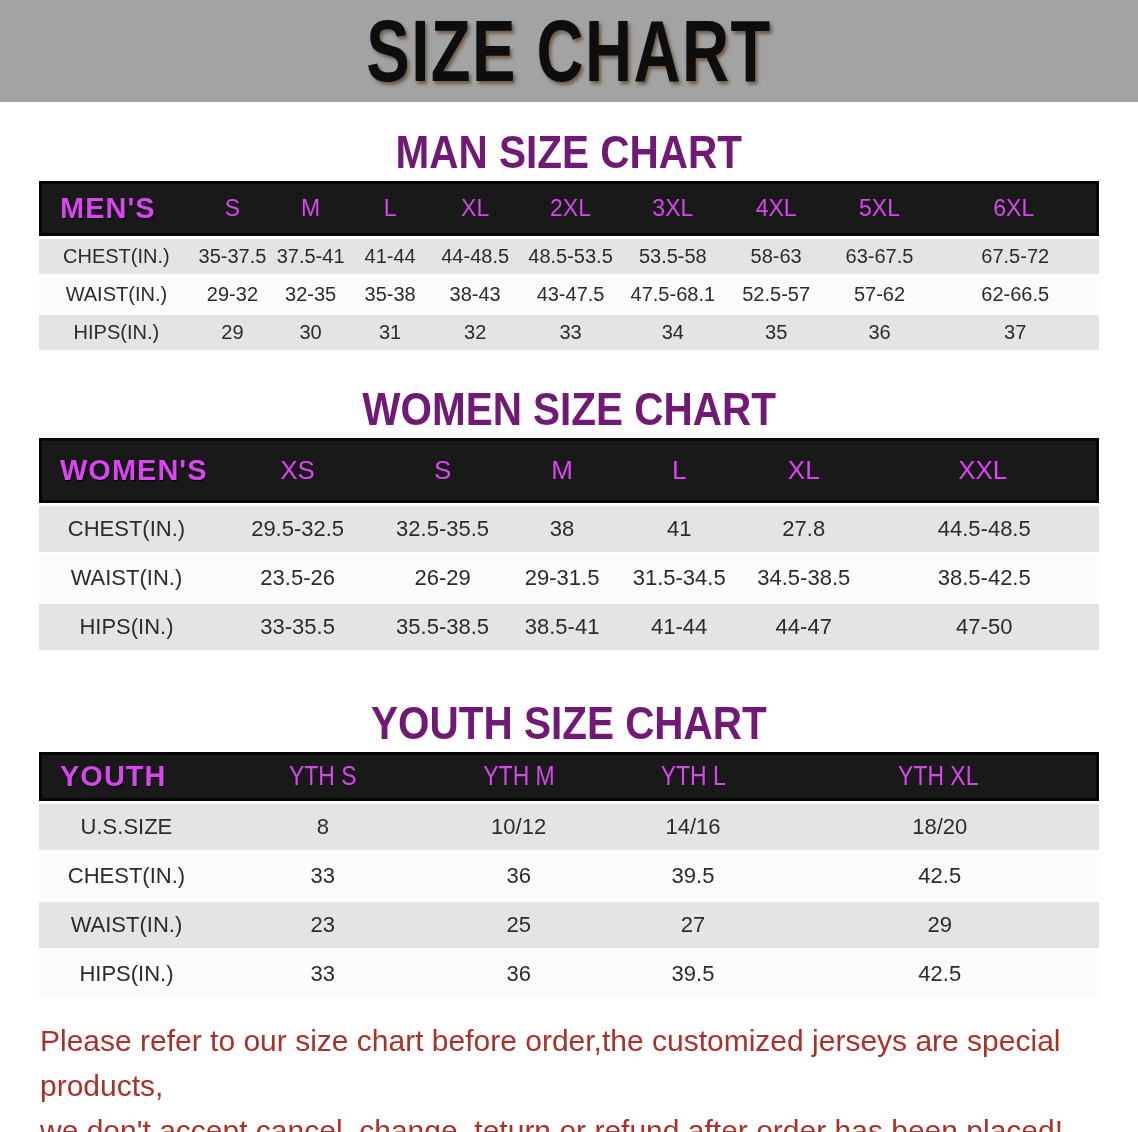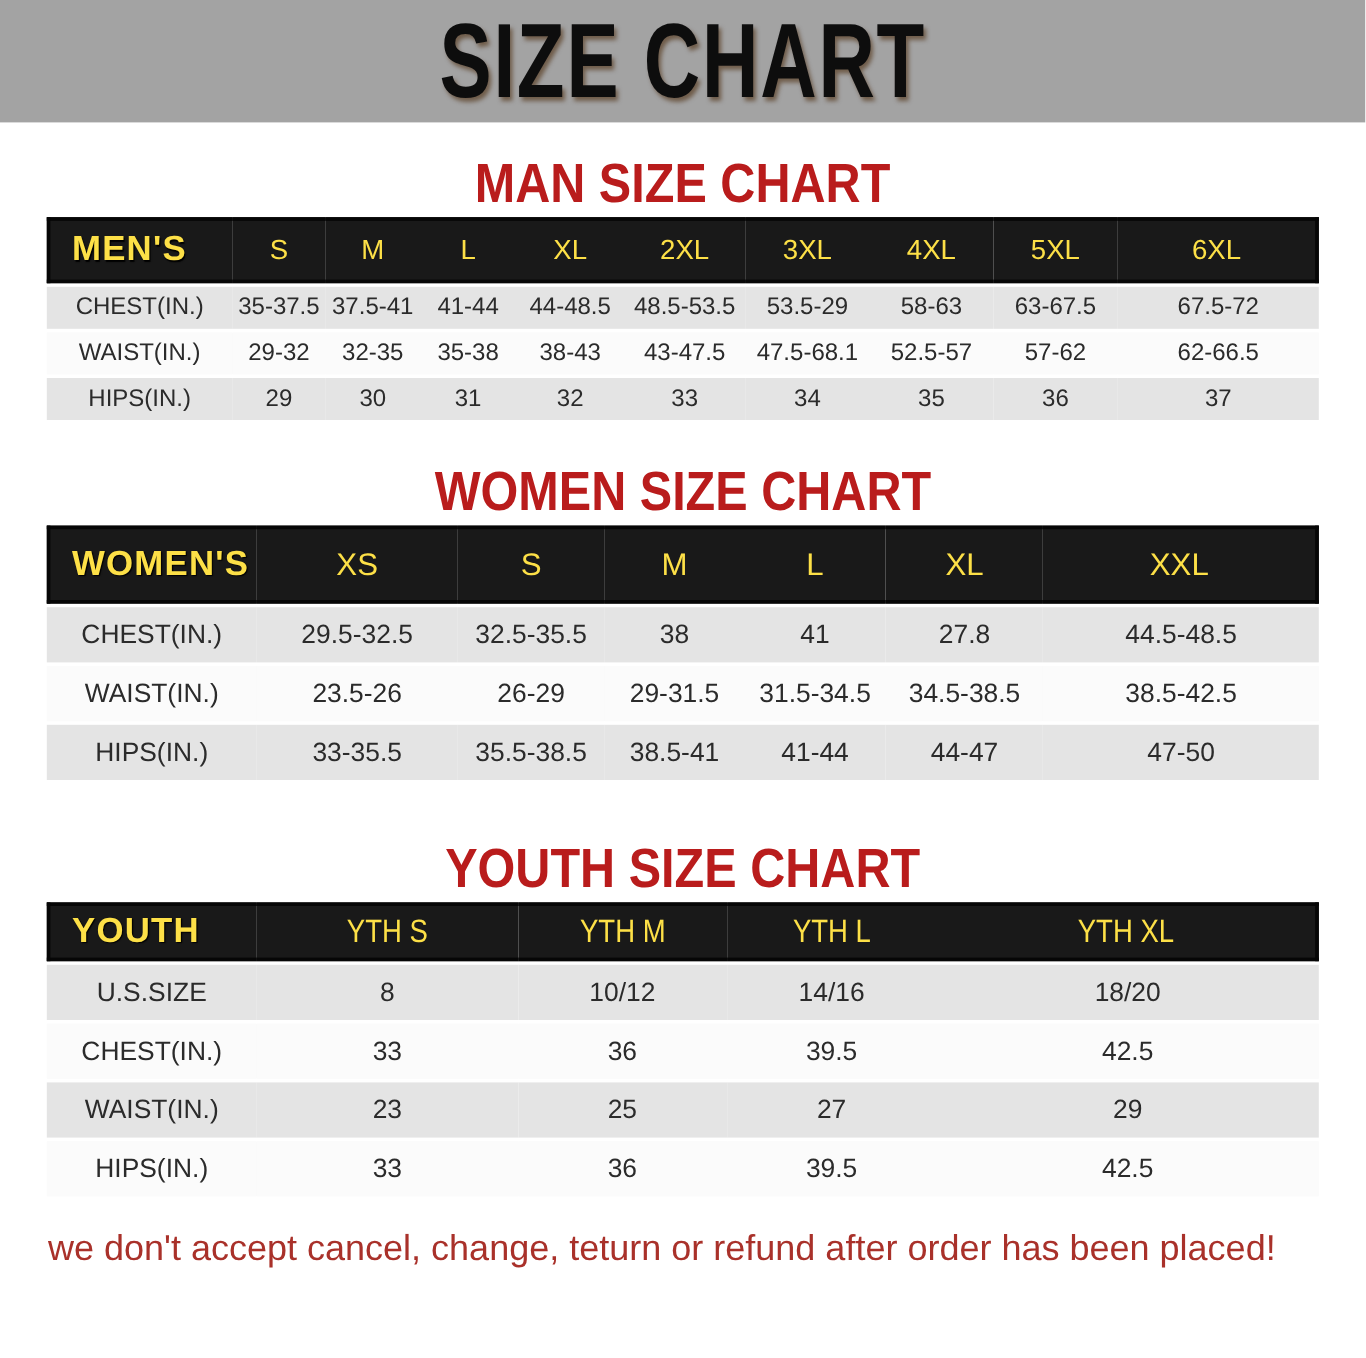--- a/index.html
+++ b/index.html
@@ -13,38 +13,38 @@
     width: 100%; height: 102px; background: #a3a3a3;
     display: flex; align-items: center; justify-content: center;
   }
   .banner-title {
     display: inline-block; transform: scaleX(0.74);
     font-size: 88px; font-weight: bold; color: #0d0d0d;
     letter-spacing: 2px; white-space: nowrap;
     text-shadow: 3px 3px 4px rgba(70,35,0,0.55);
   }
   
-  .sec-h { text-align: center; margin: 0; color: #b91c1c; }
+  .sec-h { text-align: center; margin: 0; color: #701a75; }
   .sec-h .sq {
     display: inline-block; transform: scaleX(0.88);
     font-size: 46px; line-height: 52px; font-weight: bold; white-space: nowrap;
   }
   .h-man   { margin-top: 24px; }
   .h-women { margin-top: 30px; }
   .h-youth { margin-top: 44px; }
   
   table.tbl {
     width: 1060px; margin: 0 auto; table-layout: fixed;
     border-collapse: separate; border-spacing: 0 3px; text-align: center;
   }
   .m-man   { margin-top: 16px; }
   .m-women { margin-top: 20px; }
   .m-youth { margin-top: 20px; }
   .bar td {
-    background: #191919; color: #fde047;
+    background: #191919; color: #d946ef;
     border-top: 3px solid #060606; border-bottom: 3px solid #060606;
   }
   .bar td:first-child { border-left: 3px solid #060606; }
   .bar td:last-child  { border-right: 3px solid #060606; }
   .men   .bar td { padding: 8px 0;  font-size: 23px; }
   .women .bar td { padding: 13px 0; font-size: 26px; }
   .youth .bar td { padding: 5px 0; font-size: 27px; }
   td.corner {
     font-weight: bold; text-align: left; padding-left: 18px !important;
     letter-spacing: 1px; font-size: 29px !important;
@@ -99,21 +99,21 @@
       <td>5XL</td>
       <td>6XL</td>
     </tr>
     <tr class="r gray">
       <td class="lbl">CHEST(IN.)</td>
       <td>35-37.5</td>
       <td>37.5-41</td>
       <td>41-44</td>
       <td>44-48.5</td>
       <td>48.5-53.5</td>
-      <td>53.5-29</td>
+      <td>53.5-58</td>
       <td>58-63</td>
       <td>63-67.5</td>
       <td>67.5-72</td>
     </tr>
     <tr class="r white">
       <td class="lbl">WAIST(IN.)</td>
       <td>29-32</td>
       <td>32-35</td>
       <td>35-38</td>
       <td>38-43</td>
@@ -233,16 +233,17 @@
       <td class="lbl">HIPS(IN.)</td>
       <td>33</td>
       <td>36</td>
       <td>39.5</td>
       <td>42.5</td>
     </tr>
   </tbody>
     </table>
 
   <div class="disc">
+    <div>Please refer to our size chart before order,the customized jerseys are special products,</div>
     <div>we don't accept cancel, change, teturn or refund after order has been placed!</div>
   </div>
 
 </div>
 
 </body></html>

